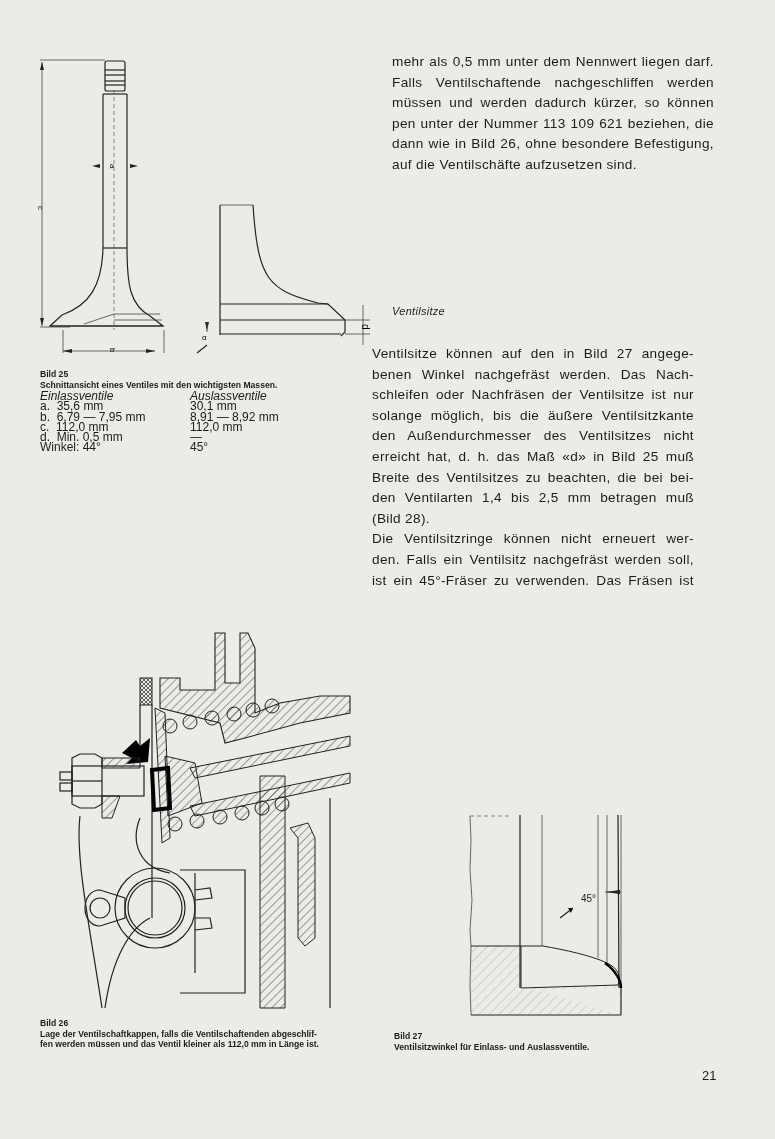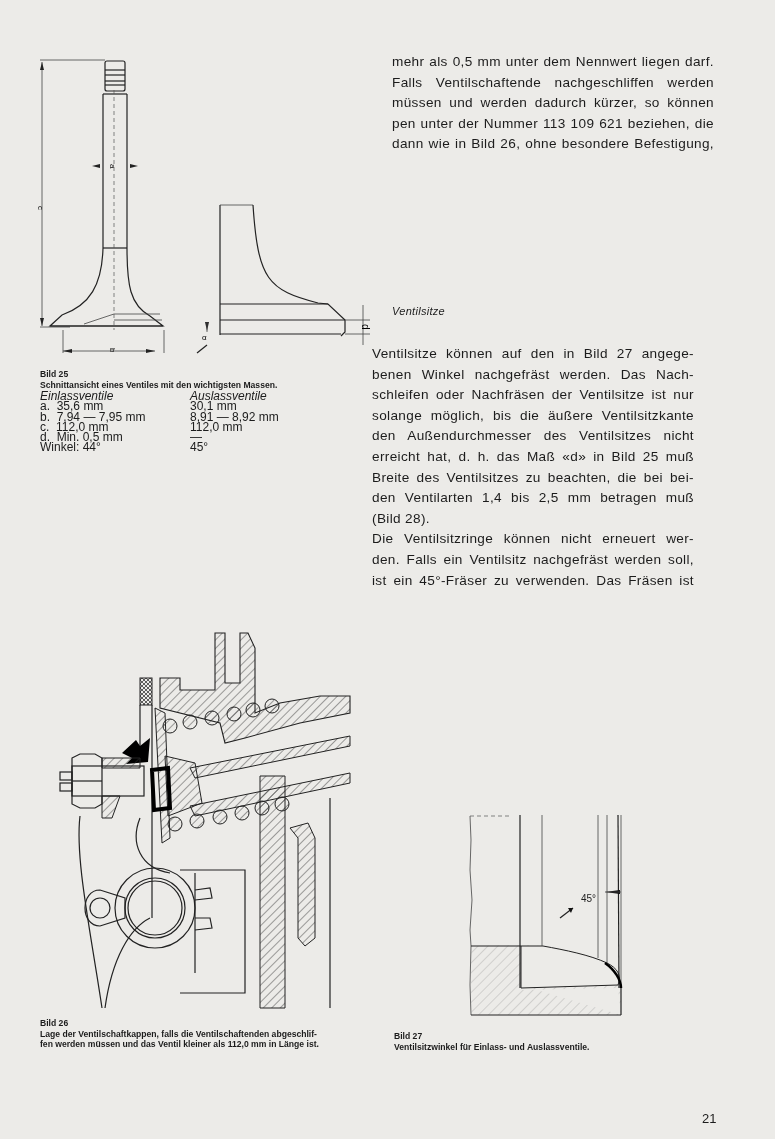--- a/index.html
+++ b/index.html
@@ -94,21 +94,21 @@
       <tbody>
           <tr>
         <td class="italic" style="width:150px;">Einlassventile</td>
         <td class="italic">Auslassventile</td>
       </tr>
       <tr>
         <td><span>a.</span>&nbsp; <span>35,6 mm</span></td>
         <td>30,1 mm</td>
       </tr>
       <tr>
-        <td><span>b.</span>&nbsp; <span>7,94 — 7,95 mm</span></td>
+        <td><span>b.</span>&nbsp; <span>6,79 — 7,95 mm</span></td>
         <td>8,91 — 8,92 mm</td>
       </tr>
       <tr>
         <td><span>c.</span>&nbsp; <span>112,0 mm</span></td>
         <td>112,0 mm</td>
       </tr>
       <tr>
         <td><span>d.</span>&nbsp; <span>Min. 0,5 mm</span></td>
         <td>—</td>
       </tr>
@@ -120,20 +120,21 @@
       </table>
   </div>
 </div>
 
 <div class="abs body-text" style="left:392px; top:52px; width:322px;">
   <span class="line">mehr als 0,5 mm unter dem Nennwert liegen darf.</span>
   <span class="line">Falls Ventilschaftende nachgeschliffen werden</span>
   <span class="line">müssen und werden dadurch kürzer, so können</span>
   <span class="line">pen unter der Nummer 113 109 621 beziehen, die</span>
   <span class="line">dann wie in Bild 26, ohne besondere Befestigung,</span>
+  <span class="line last">auf die Ventilschäfte aufzusetzen sind.</span>
 </div>
 
 <div class="abs heading-italic" style="left:392px; top:305px;">Ventilsitze</div>
 
 <div class="abs body-text" style="left:372px; top:344px; width:322px;">
   <span class="line">Ventilsitze können auf den in Bild 27 angege-</span>
   <span class="line">benen Winkel nachgefräst werden. Das Nach-</span>
   <span class="line">schleifen oder Nachfräsen der Ventilsitze ist nur</span>
   <span class="line">solange möglich, bis die äußere Ventilsitzkante</span>
   <span class="line">den Außendurchmesser des Ventilsitzes nicht</span>
@@ -255,13 +256,13 @@
     <polygon points="118,98 113,98 116,103" fill="#111"></polygon>
     <text x="126" y="92" font-size="10" font-family="Liberation Sans, sans-serif" fill="#222">45°</text>
   </svg>
 
   <div class="abs caption" style="left:394px; top:1031px; width:300px;">
     <div class="bold">Bild 27</div>
     <div class="bold">Ventilsitzwinkel für Einlass- und Auslassventile.</div>
   </div>
 </div>
 
-<div class="abs page-number" style="left:702px; top:1068px;margin-top:43px;">21</div>
+<div class="abs page-number" style="left:702px; top:1068px;">21</div>
 
 </body></html>

